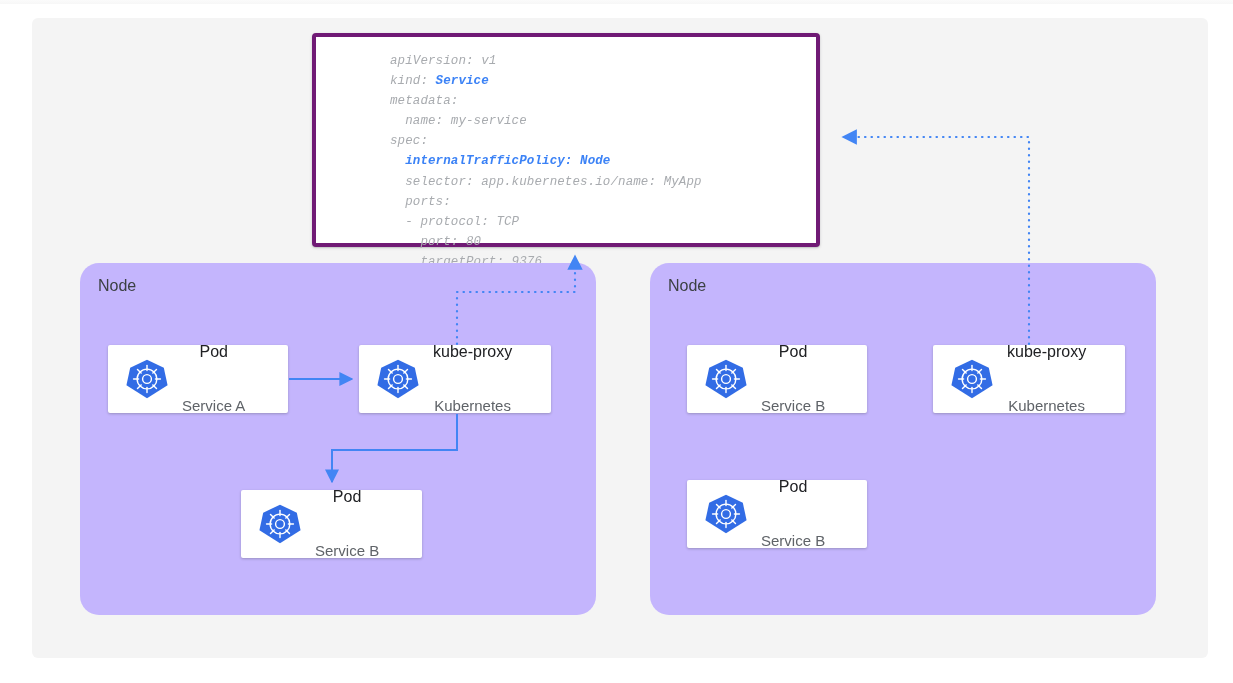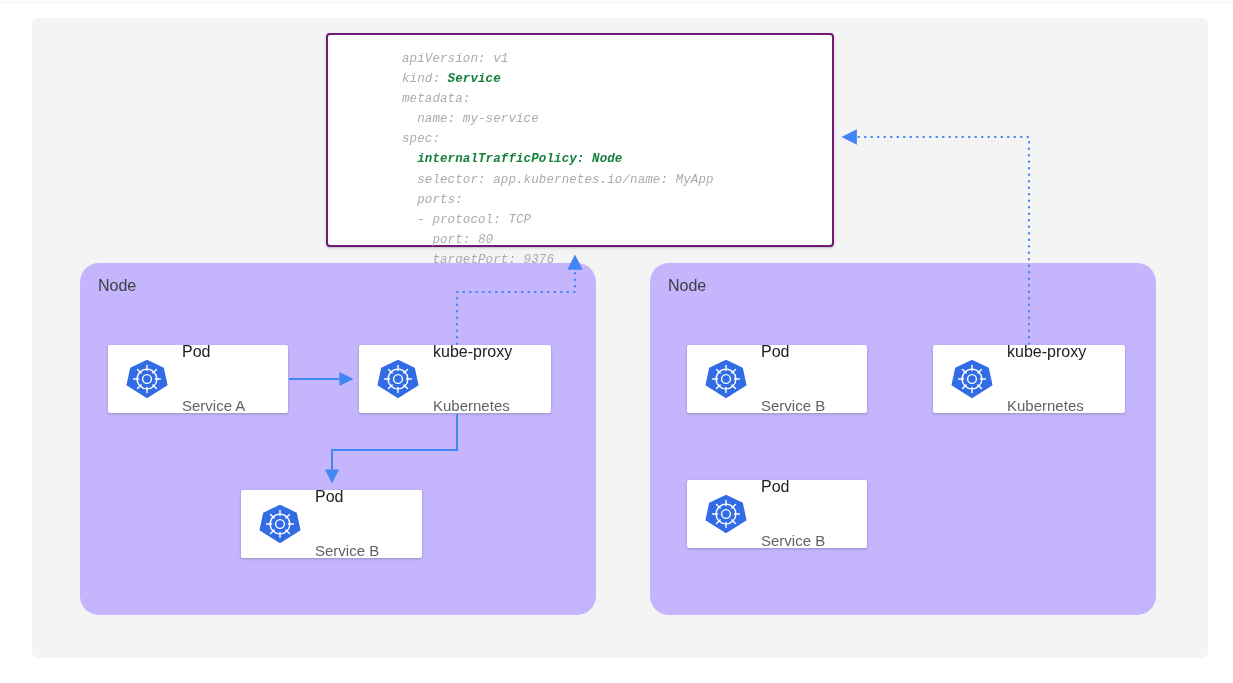--- a/index.html
+++ b/index.html
@@ -27,42 +27,42 @@
     position: absolute;
     left: 32px; top: 18px;
     width: 1176px; height: 640px;
     background: #f4f4f4;
     border-radius: 6px;
   }
 
   
   #yaml-card {
     position: absolute;
-    left: 326px; top: 33px;
+    left: 312px; top: 33px;
     width: 508px; height: 214px;
     background: #ffffff;
-    border: 2px solid #701a75;
+    border: 4px solid #701a75;
     border-radius: 4px;
     box-shadow: 0 1px 3px rgba(60,64,67,0.22), 0 1px 1px rgba(60,64,67,0.10);
     box-sizing: border-box;
   }
   #yaml-code {
     position: absolute;
     left: 74px; top: 14px;
     font-family: "Liberation Mono", "DejaVu Sans Mono", monospace;
     font-size: 12.5px;
     line-height: 20.1px;
     font-style: italic;
     color: #a8abaf;
     white-space: pre;
     letter-spacing: 0.1px;
   }
   #yaml-code .b {
     font-weight: bold;
-    color: #15803d;
+    color: #3b82f6;
   }
 
   
   .node-panel {
     position: absolute;
     background: #c4b5fd;
     border-radius: 19px;
   }
   #node-left  { left: 80px;  top: 263px; width: 516px; height: 352px; }
   #node-right { left: 650px; top: 263px; width: 506px; height: 352px; }
@@ -76,20 +76,21 @@
 
   
   .card {
     position: absolute;
     background: #ffffff;
     border-radius: 2px;
     box-shadow: 0 1px 3px rgba(60,64,67,0.20), 0 1px 2px rgba(60,64,67,0.12);
     display: flex;
     align-items: center;
     box-sizing: border-box;
+    text-align: center;
   }
   .card .k8s-icon {
     flex: 0 0 auto;
     width: 42px; height: 42px;
     margin-left: 18px;
     margin-right: 14px;
   }
   .card .card-text { display: flex; flex-direction: column; justify-content: center; }
   .card .card-title {
     font-size: 16px;

